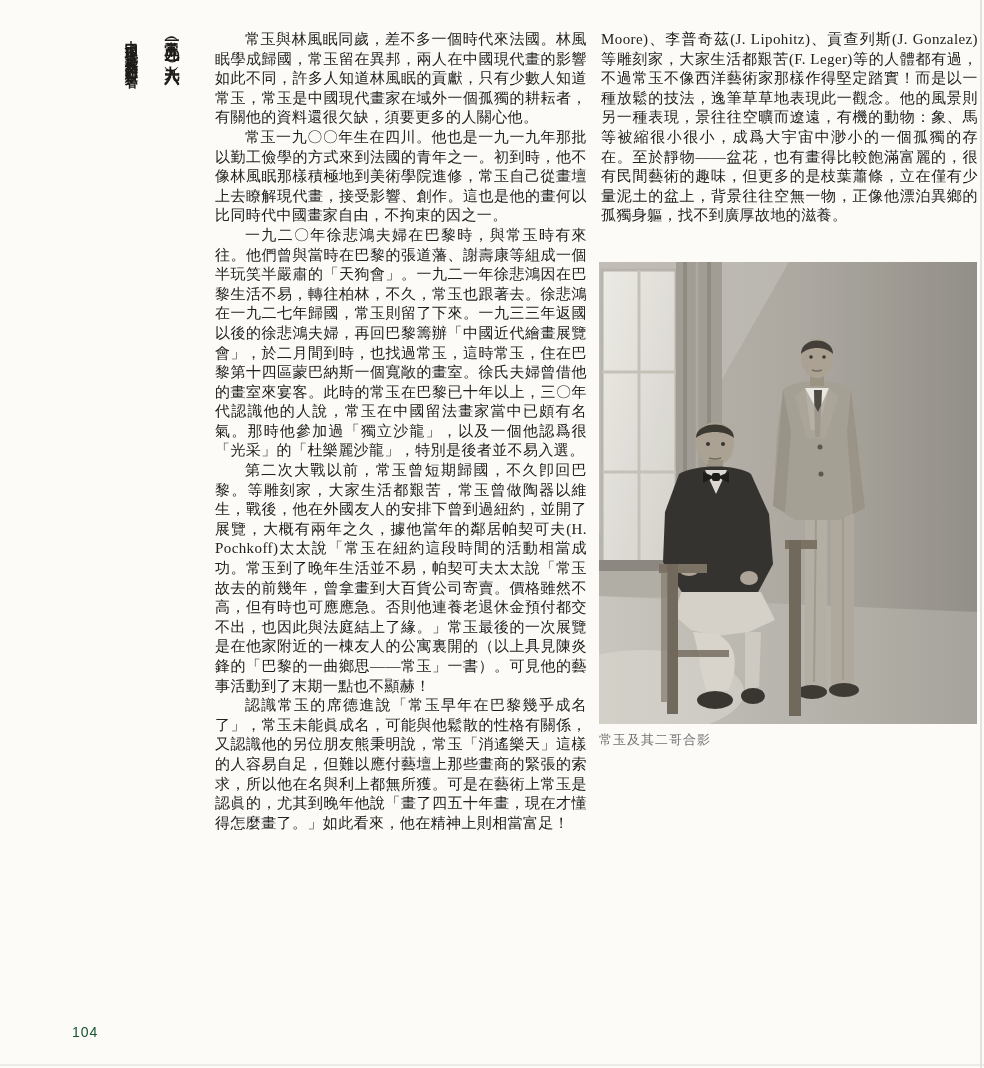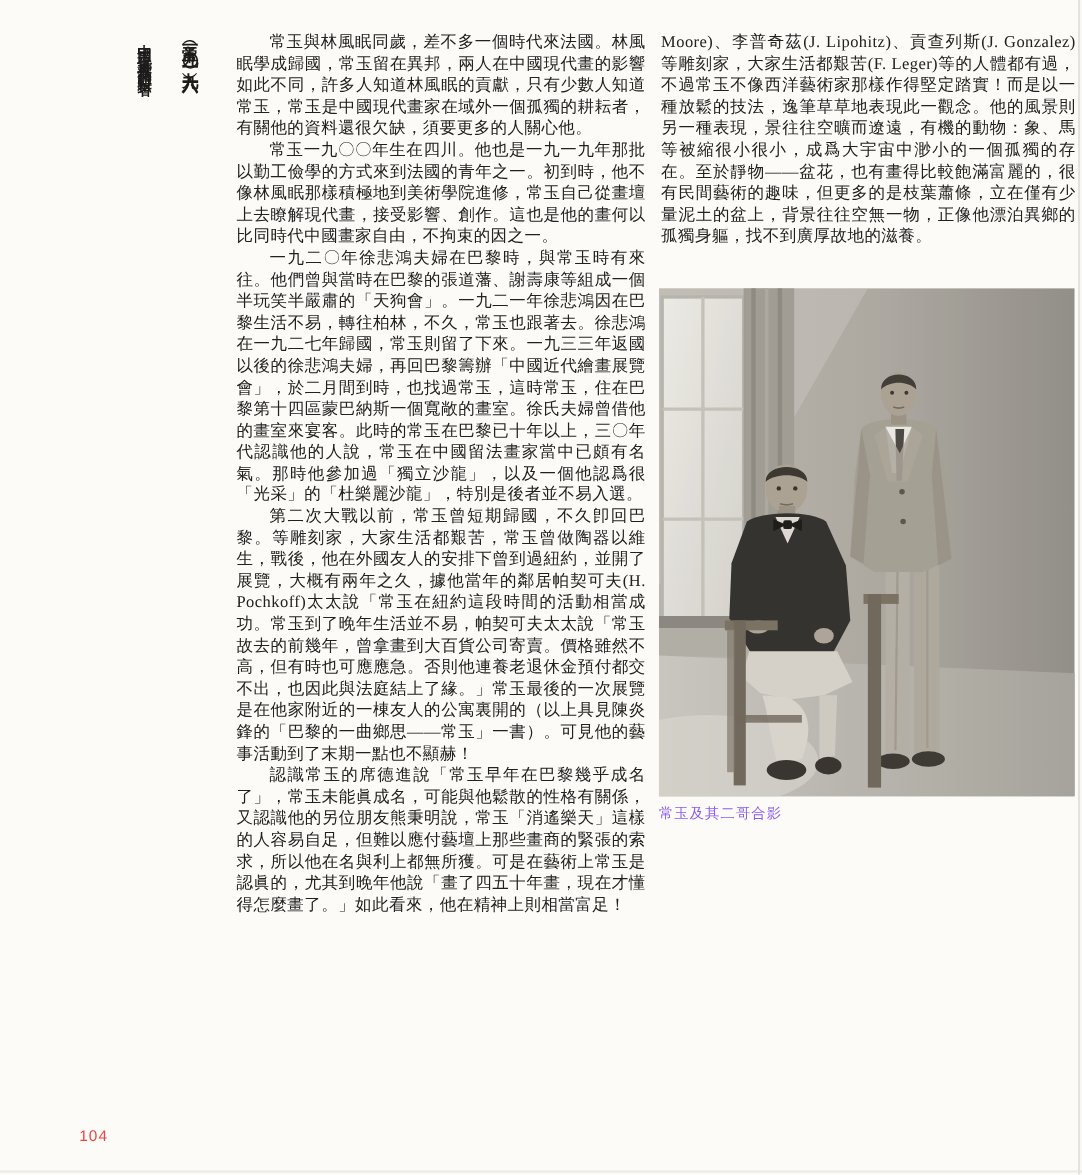--- a/index.html
+++ b/index.html
@@ -51,27 +51,27 @@
   }
   .col p { margin: 0; text-indent: 2em; }
   .col p.cont { text-indent: 0; }
   .col-left  { left: 215px; width: 372px; }
   .col-right { left: 601px; width: 377px; }
 
   
   .photo-block { position: absolute; left: 599px; top: 262px; width: 378px; }
   .photo-frame { width: 378px; height: 462px; display: block; }
   .photo-caption {
-    margin-top: 7px; font-size: 13px; letter-spacing: 1px; color: #8b5cf6;
+    margin-top: 7px; font-size: 13px; letter-spacing: 1px; color: #737373;
   }
 
   .page-number {
     position: absolute; left: 72px; top: 1024px;
     font-family: "Liberation Sans", "DejaVu Sans", sans-serif;
-    font-size: 14px; color: #ef4444; letter-spacing: 1px;
+    font-size: 14px; color: #14532d; letter-spacing: 1px;
   }
 </style>
 </head>
 <body>
 
 <div class="page">
 
   <div class="edge-right"></div>
   <div class="edge-bottom"></div>
 

